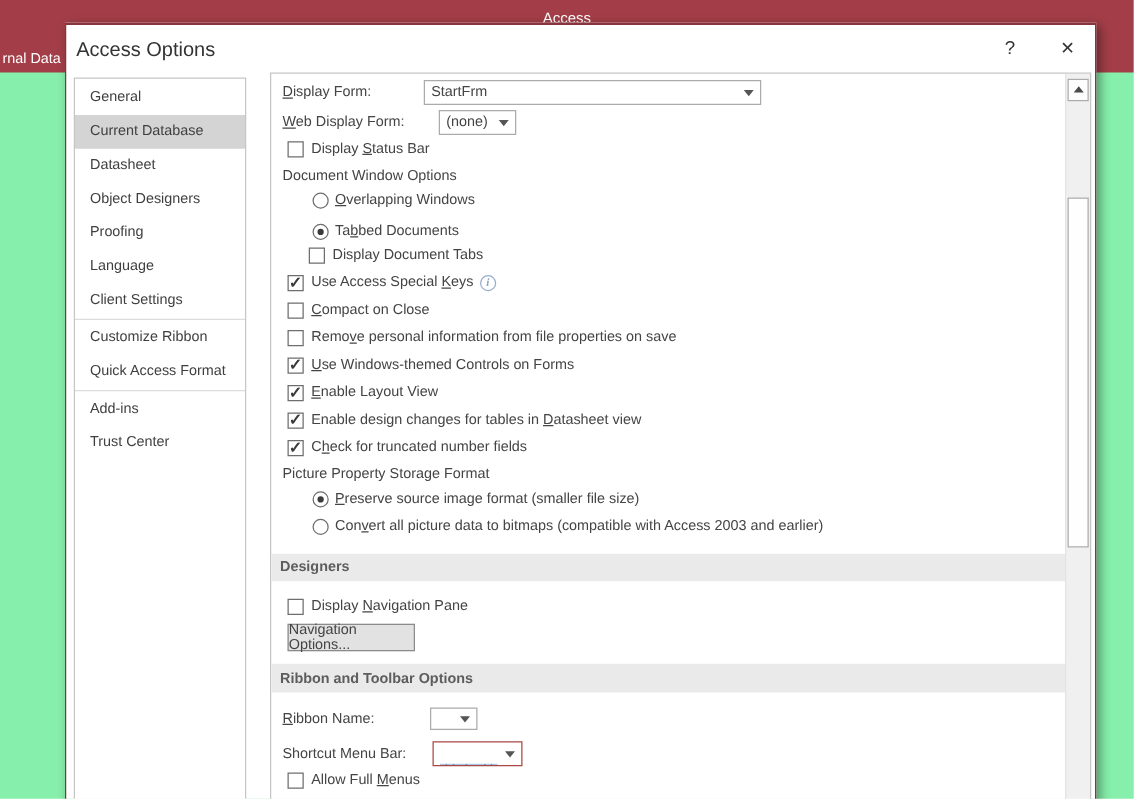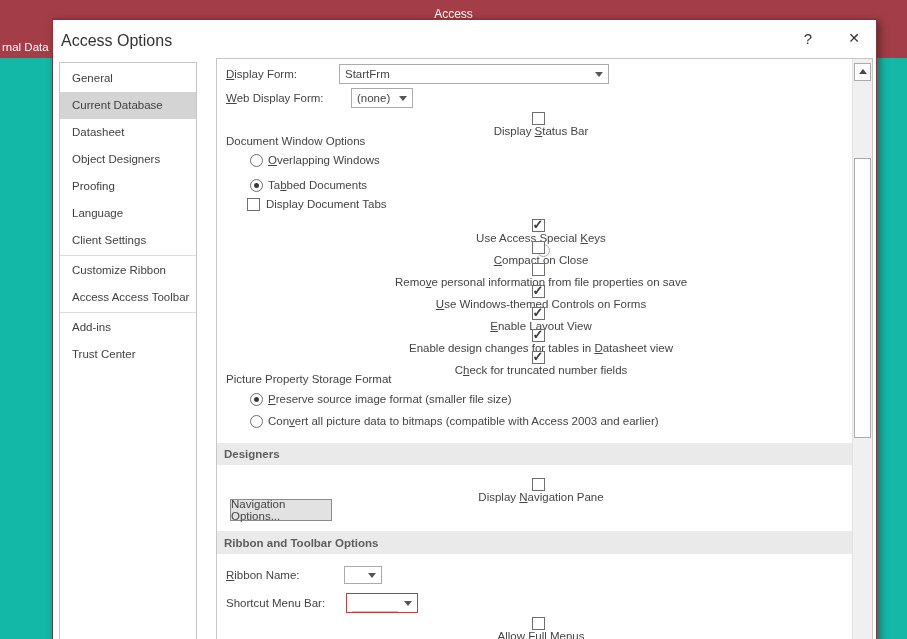--- a/index.html
+++ b/index.html
@@ -1,19 +1,19 @@
 <!DOCTYPE html>
 <html><head>
 <meta charset="utf-8">
 <style>
   * { margin:0; padding:0; box-sizing:border-box; }
   html,body { width:907px; height:639px; }
   #screen {
     position:relative; width:907px; height:639px; overflow:hidden;
-    background:#14b8a6; font-family:"Liberation Sans", sans-serif;
+    background:#86efac; font-family:"Liberation Sans", sans-serif;
     color:#444; font-size:11.5px; -webkit-font-smoothing:antialiased;
   }
   
   .appbar { position:absolute; top:0; left:0; right:0; height:58px; background:#a33e48; }
   .app-title { position:absolute; top:7px; left:0; right:0; text-align:center; color:#fff; font-size:12px; }
   .ribbon-tab-partial { position:absolute; top:41px; left:2px; color:#fff; font-size:11.5px; }
   
   .dialog {
     position:absolute; left:52px; top:18px; width:825px; height:640px;
     background:#fff; border:1px solid #87343c; border-top-width:2px;
@@ -30,21 +30,21 @@
   .sb-item { height:27px; line-height:27px; padding-left:12px; color:#3f3f3f; white-space:nowrap; }
   .sb-item.selected { background:#d4d4d4; }
   .sb-div { border-top:1px solid #dcdcdc; margin:1px 0; }
   
   .panel { position:absolute; left:163px; top:38px; width:657px; height:605px;
     border:1px solid #c6c6c6; background:#fff; overflow:hidden; }
   .panel-content { position:absolute; left:0; top:0; right:20px; bottom:0; overflow:hidden; }
   .row { position:absolute; left:0; right:0; height:14px; display:flex; align-items:center; white-space:nowrap; }
   .row.dd { height:20px; }
   .ind-label  { padding-left:9px;  }
-  .ind-cb     { padding-left:13px;flex-direction:column; }
+  .ind-cb     { padding-left:13px; }
   .ind-cb2    { padding-left:30px; }
   .ind-radio  { padding-left:33px; }
   .grp-label { color:#444; }
   
   .cb { position:relative; flex:0 0 auto; width:13px; height:13px; border:1px solid #6e6e6e;
     background:#fff; margin-right:6px; }
   .cb.on::after { content:"✓"; position:absolute; left:0px; top:-3px; font-size:13px;
     font-weight:bold; color:#3a3a3a; }
   .rad { position:relative; flex:0 0 auto; width:13px; height:13px; border:1px solid #6e6e6e;
     border-radius:50%; background:#fff; margin-right:5px; }
@@ -99,21 +99,21 @@
       <div id="sidebar-list">
           <div class="sb-item">General</div>
           <div class="sb-item selected">Current Database</div>
           <div class="sb-item">Datasheet</div>
           <div class="sb-item">Object Designers</div>
           <div class="sb-item">Proofing</div>
           <div class="sb-item">Language</div>
           <div class="sb-item">Client Settings</div>
           <div class="sb-div"></div>
           <div class="sb-item">Customize Ribbon</div>
-          <div class="sb-item">Access Access Toolbar</div>
+          <div class="sb-item">Quick Access Format</div>
           <div class="sb-div"></div>
           <div class="sb-item">Add-ins</div>
           <div class="sb-item">Trust Center</div>
         </div>
     </div>
 
     <div class="panel">
       <div class="panel-content">
 
         <div class="row dd" style="top:5px">

